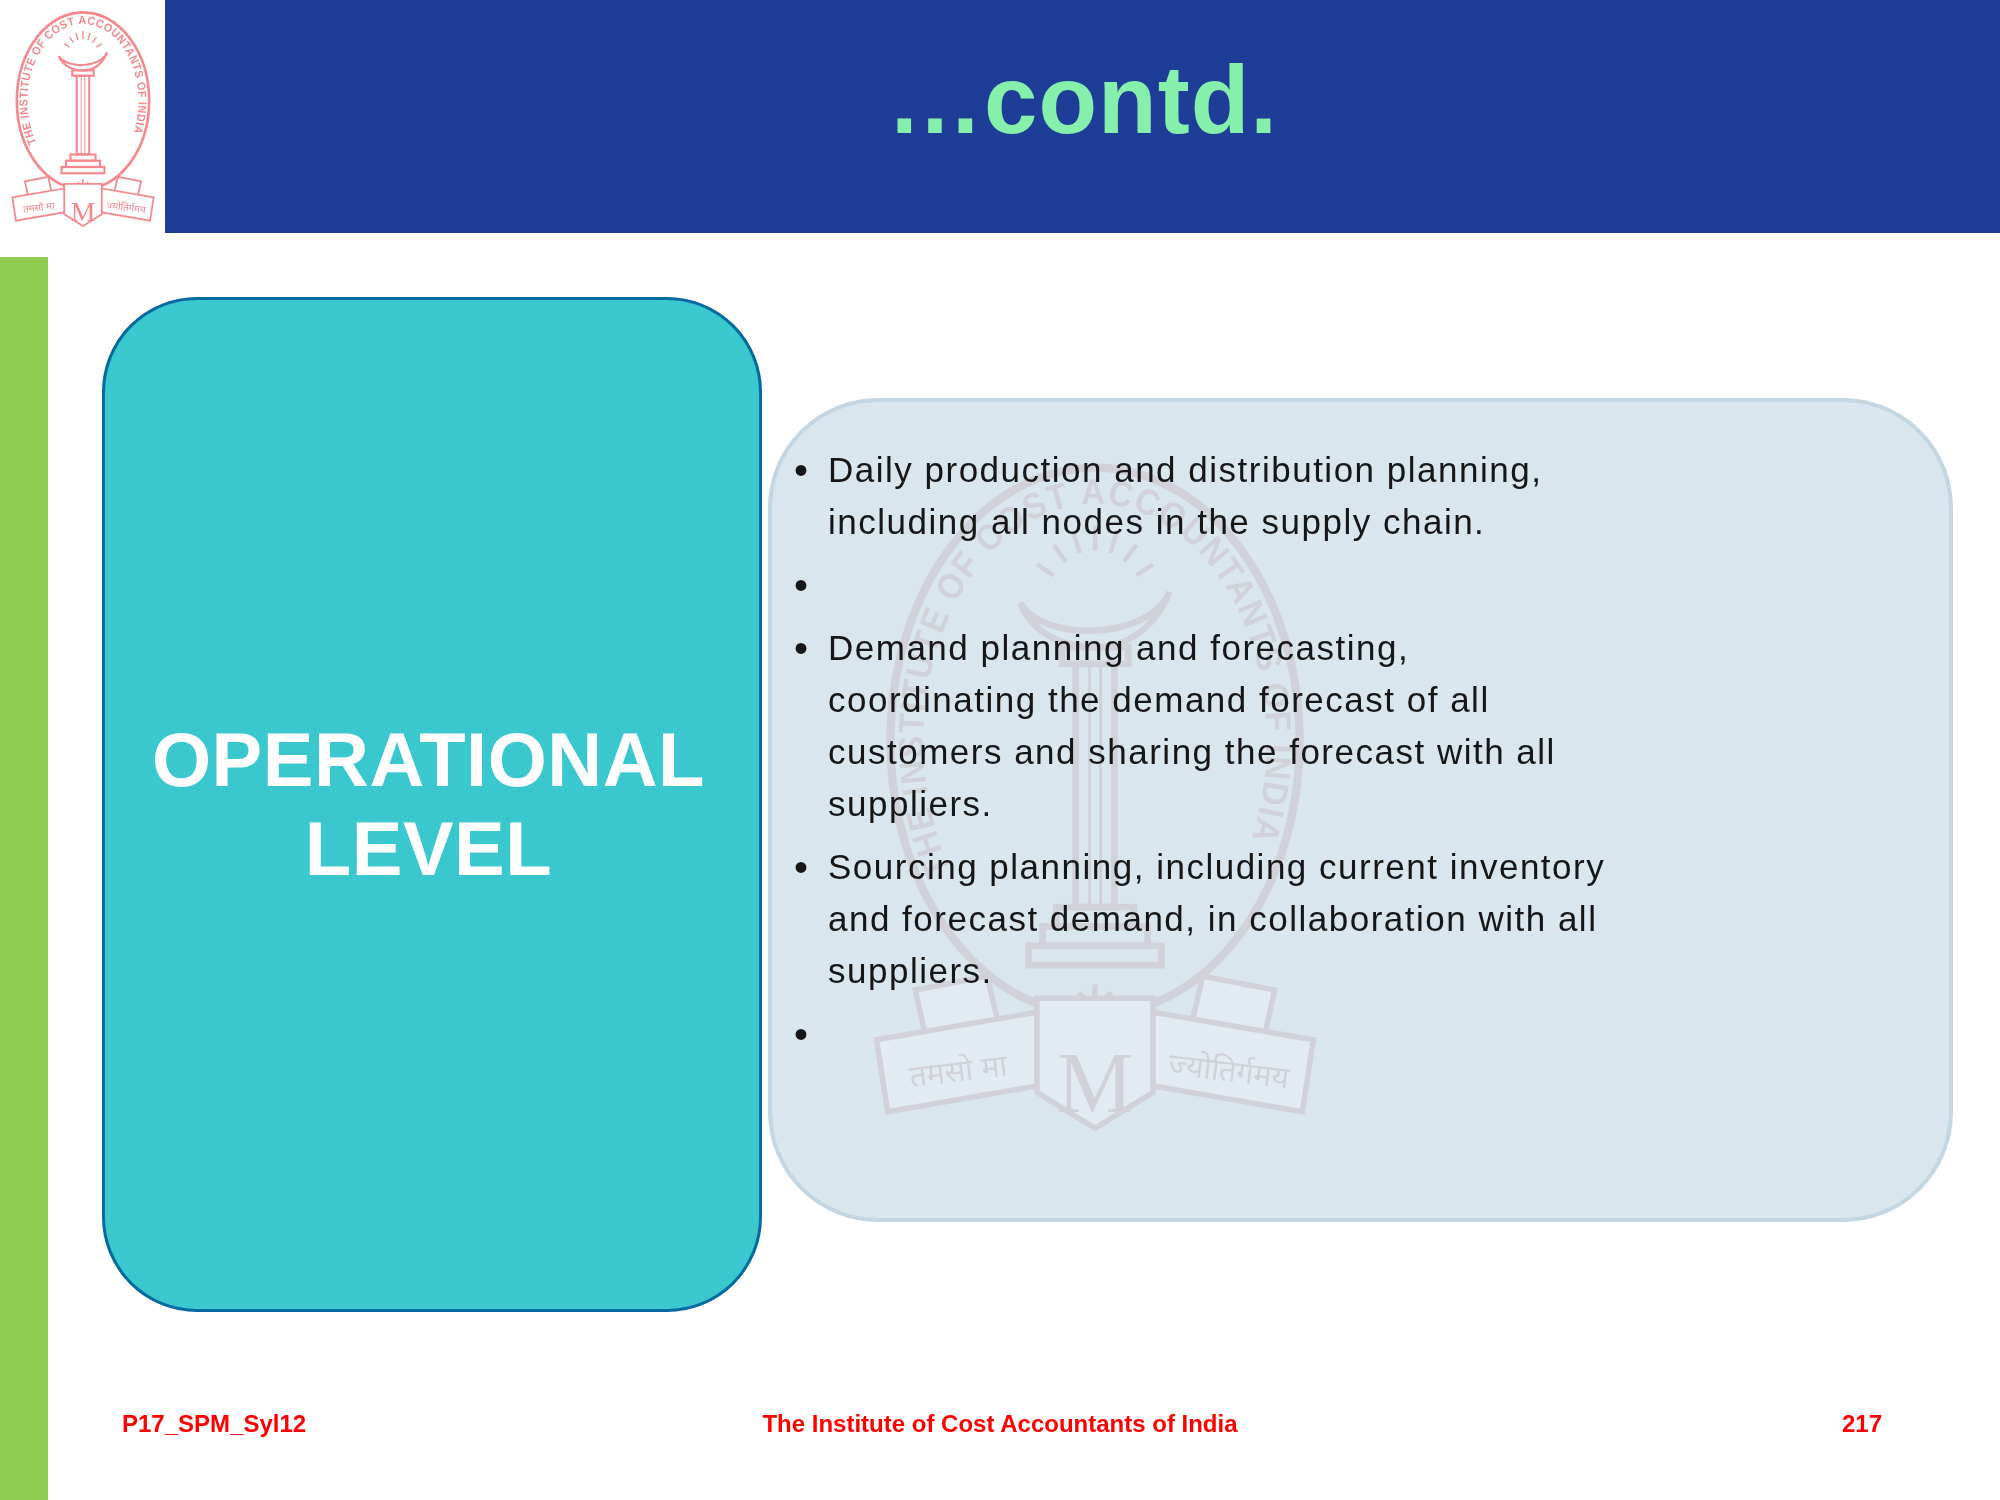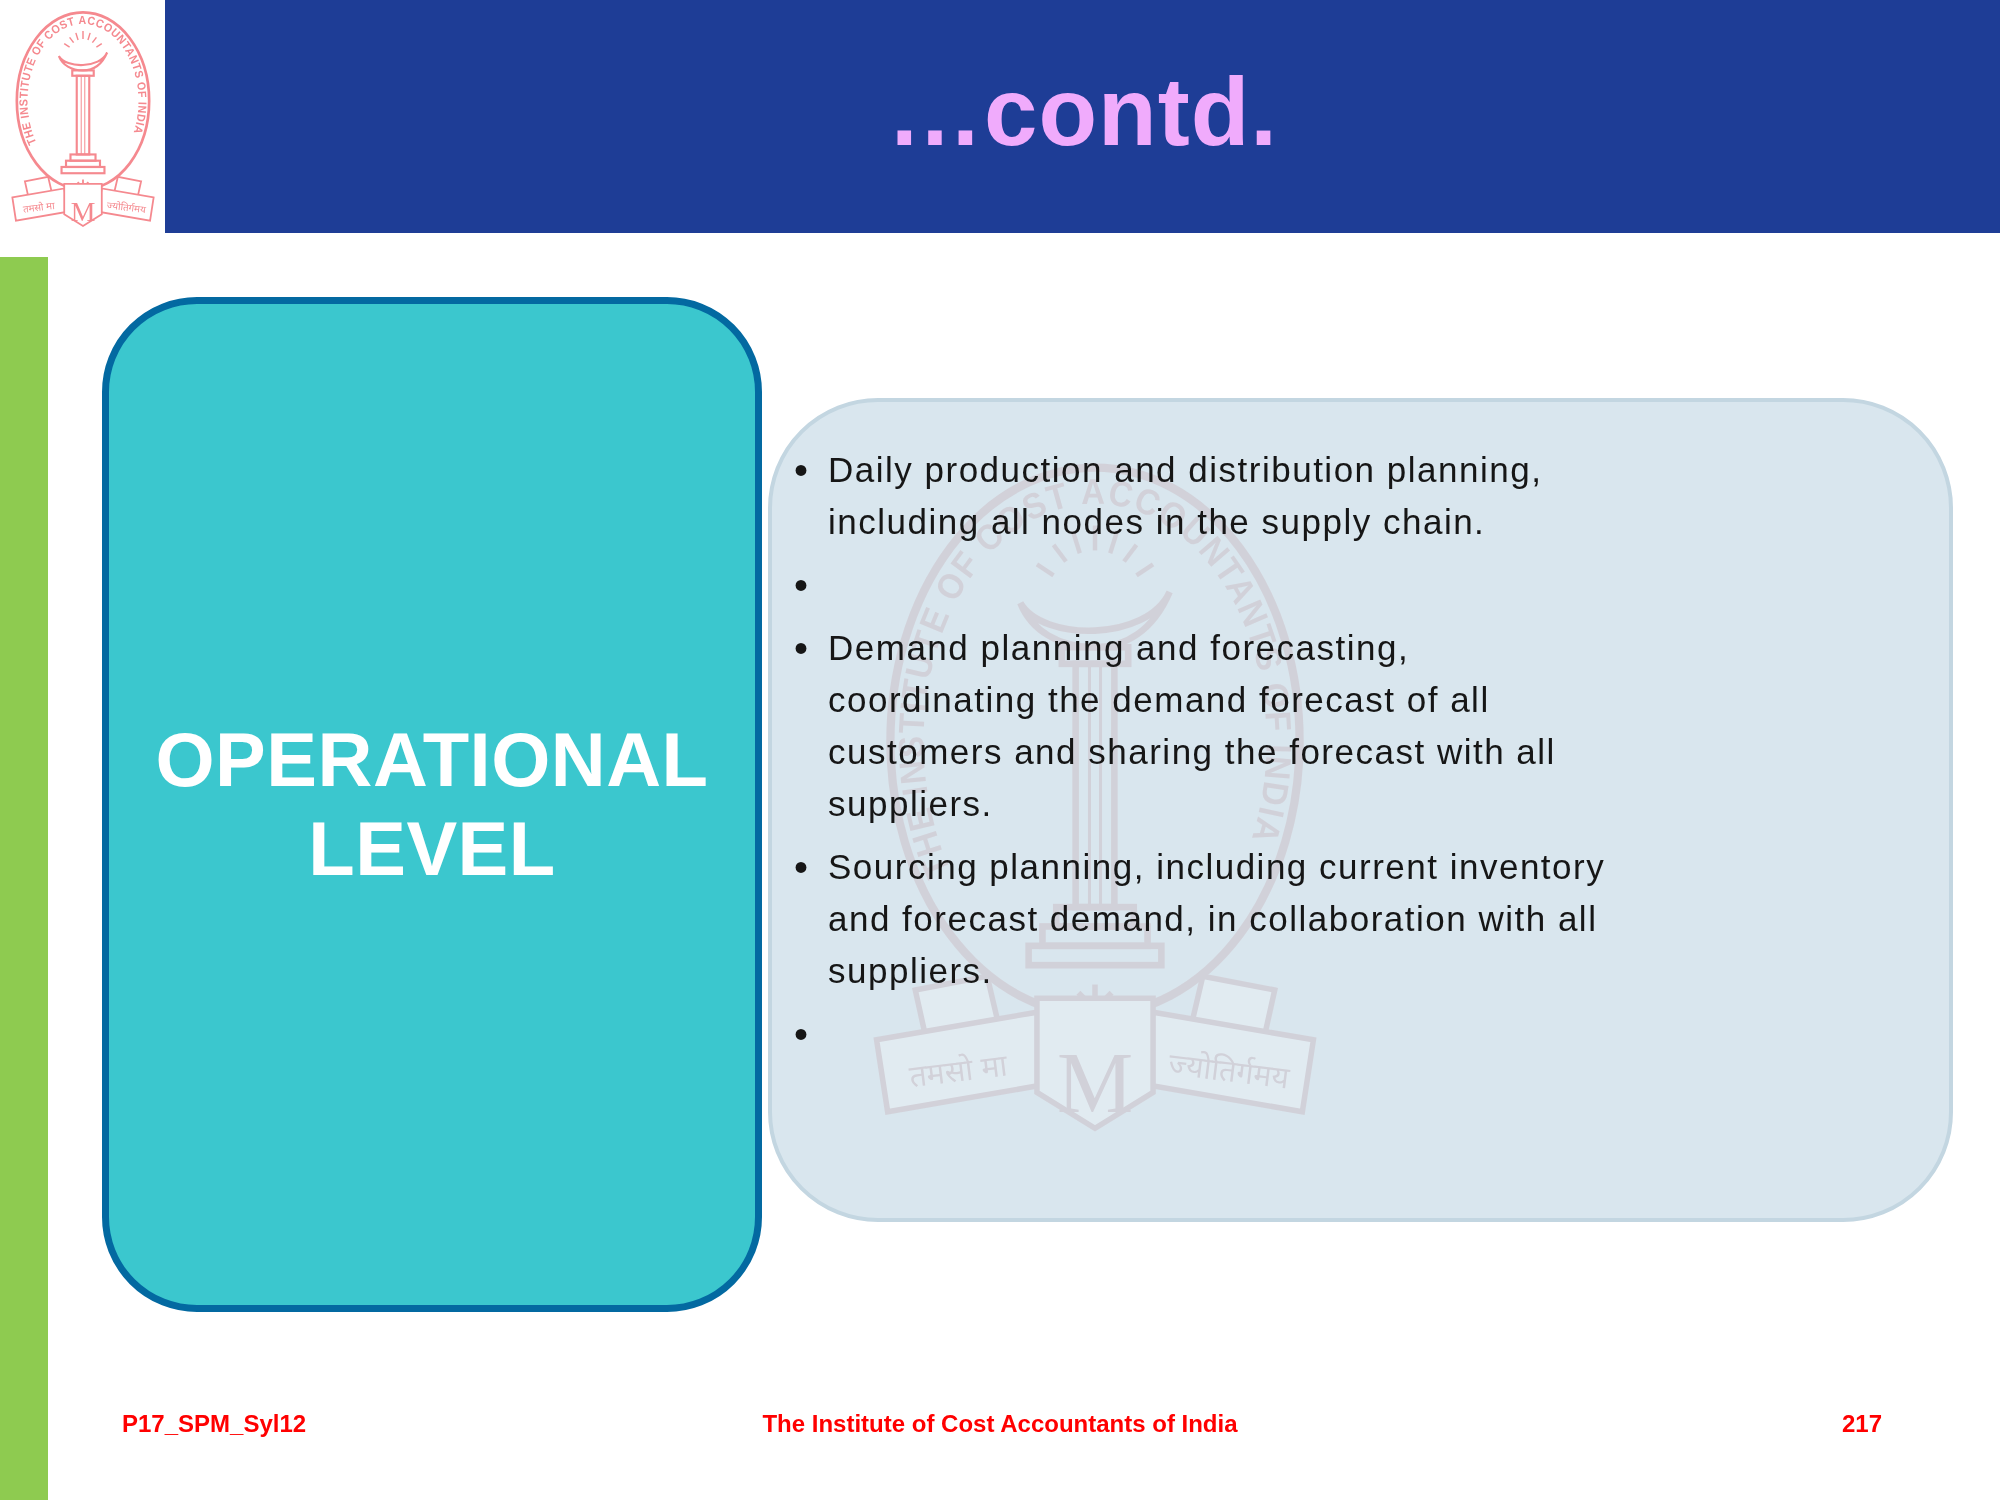--- a/index.html
+++ b/index.html
@@ -1,34 +1,34 @@
 <!DOCTYPE html>
 <html><head>
 <meta charset="utf-8">
 <style>
   html,body{margin:0;padding:0;background:#fff;}
   .slide{position:relative;width:2000px;height:1500px;background:#ffffff;overflow:hidden;
          font-family:"Liberation Sans",sans-serif;}
 
   
   .header{position:absolute;left:0;top:0;width:2000px;height:233px;background:#1e3d96;}
-  .header h1{position:absolute;margin:12px;left:165px;right:0;top:42px;text-align:center;
-             color:#f0abfc;font-size:96px;font-weight:bold;letter-spacing:1px;line-height:1.2;}
+  .header h1{position:absolute;margin:0;left:165px;right:0;top:42px;text-align:center;
+             color:#86efac;font-size:96px;font-weight:bold;letter-spacing:1px;line-height:1.2;}
 
   
   .logo-box{position:absolute;left:0;top:0;width:165px;height:257px;background:#ffffff;}
   .logo-box svg.emblem-instance{position:absolute;left:7px;top:6px;color:#f5898f;}
 
   
   .green-stripe{position:absolute;left:0;top:257px;width:48px;height:1243px;background:#8ecb50;}
 
   
   .teal-card{position:absolute;left:102px;top:297px;width:660px;height:1015px;
-             background:#3bc7ce;border:7px solid #0369a1;border-radius:95px;box-sizing:border-box;
-             display:flex;align-items:center;justify-content:center;}
+             background:#3bc7ce;border:3px solid #0369a1;border-radius:95px;box-sizing:border-box;
+             display:flex;align-items:center;justify-content:flex-start;padding-left:47px;}
   .teal-card .card-title{color:#ffffff;font-size:76px;font-weight:bold;line-height:1.16;
              text-align:center;white-space:pre-line;letter-spacing:0.5px;}
 
   
   .content-card{position:absolute;left:768px;top:398px;width:1185px;height:824px;
              background:#d9e6ee;border:4px solid #c3d6e1;border-radius:110px;box-sizing:border-box;
              overflow:hidden;}
   .content-card .watermark{position:absolute;left:88px;top:46px;color:#b98a92;opacity:0.22;}
   ul.bullets{position:relative;list-style:none;margin:0;padding:42px 30px 0 22px;}
   ul.bullets li{display:flex;margin:0 0 11px 0;color:#161616;}

